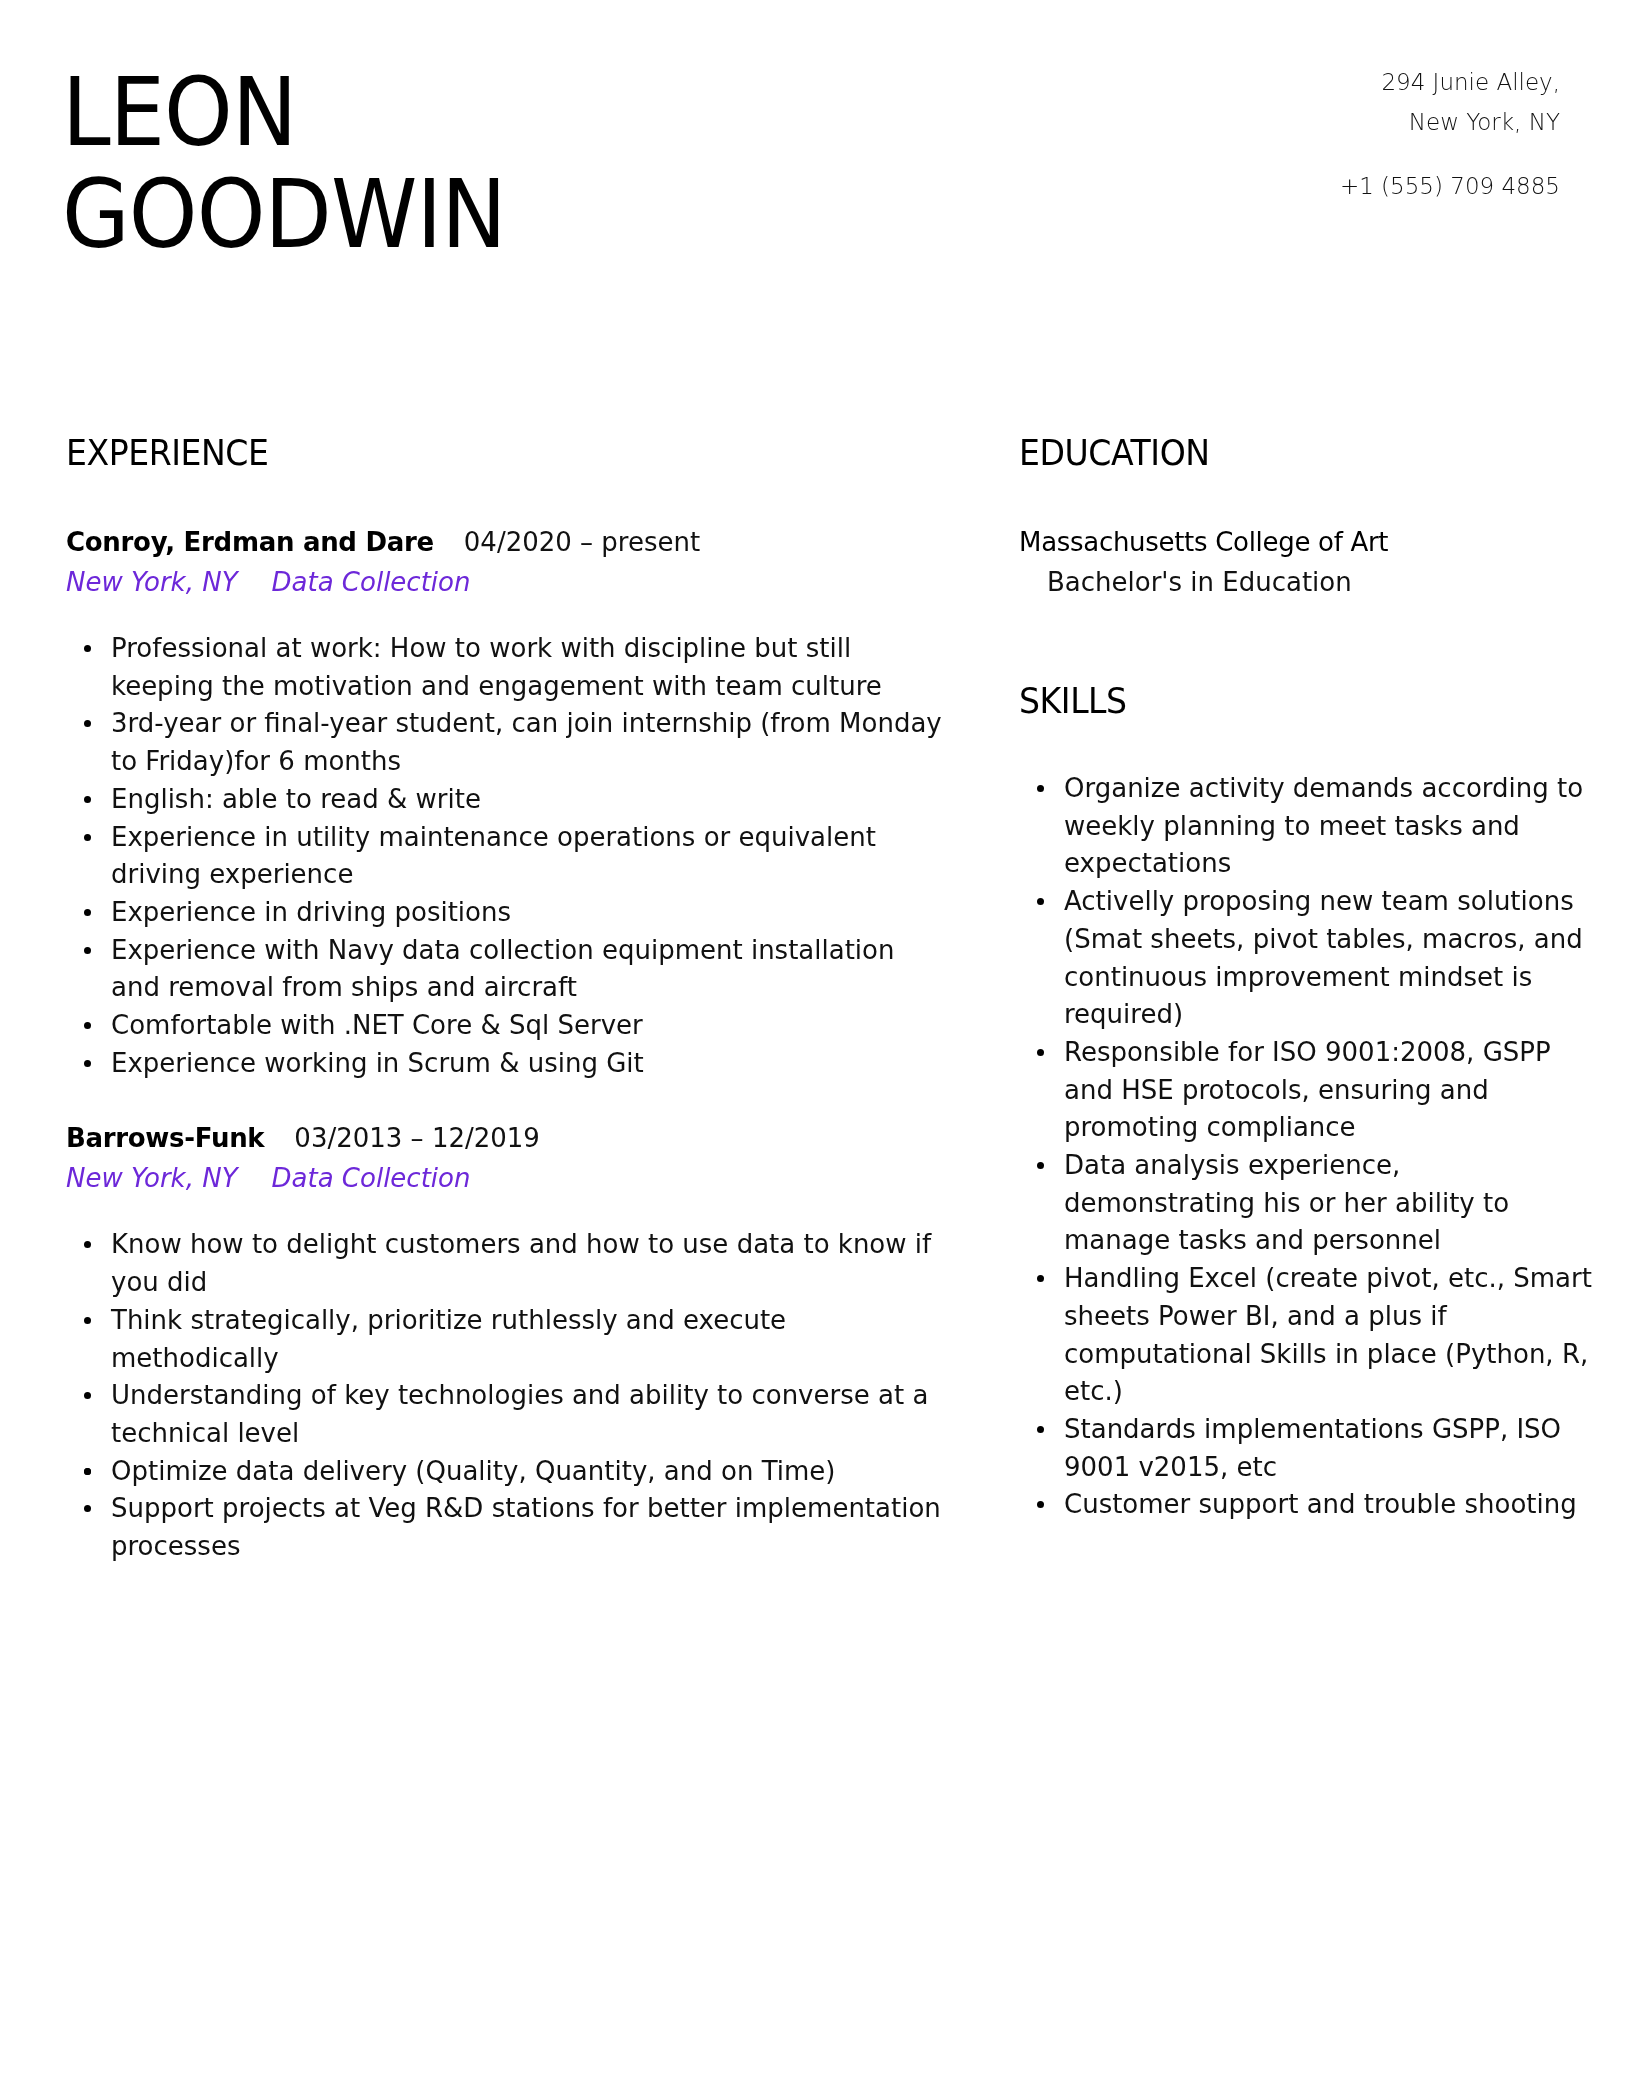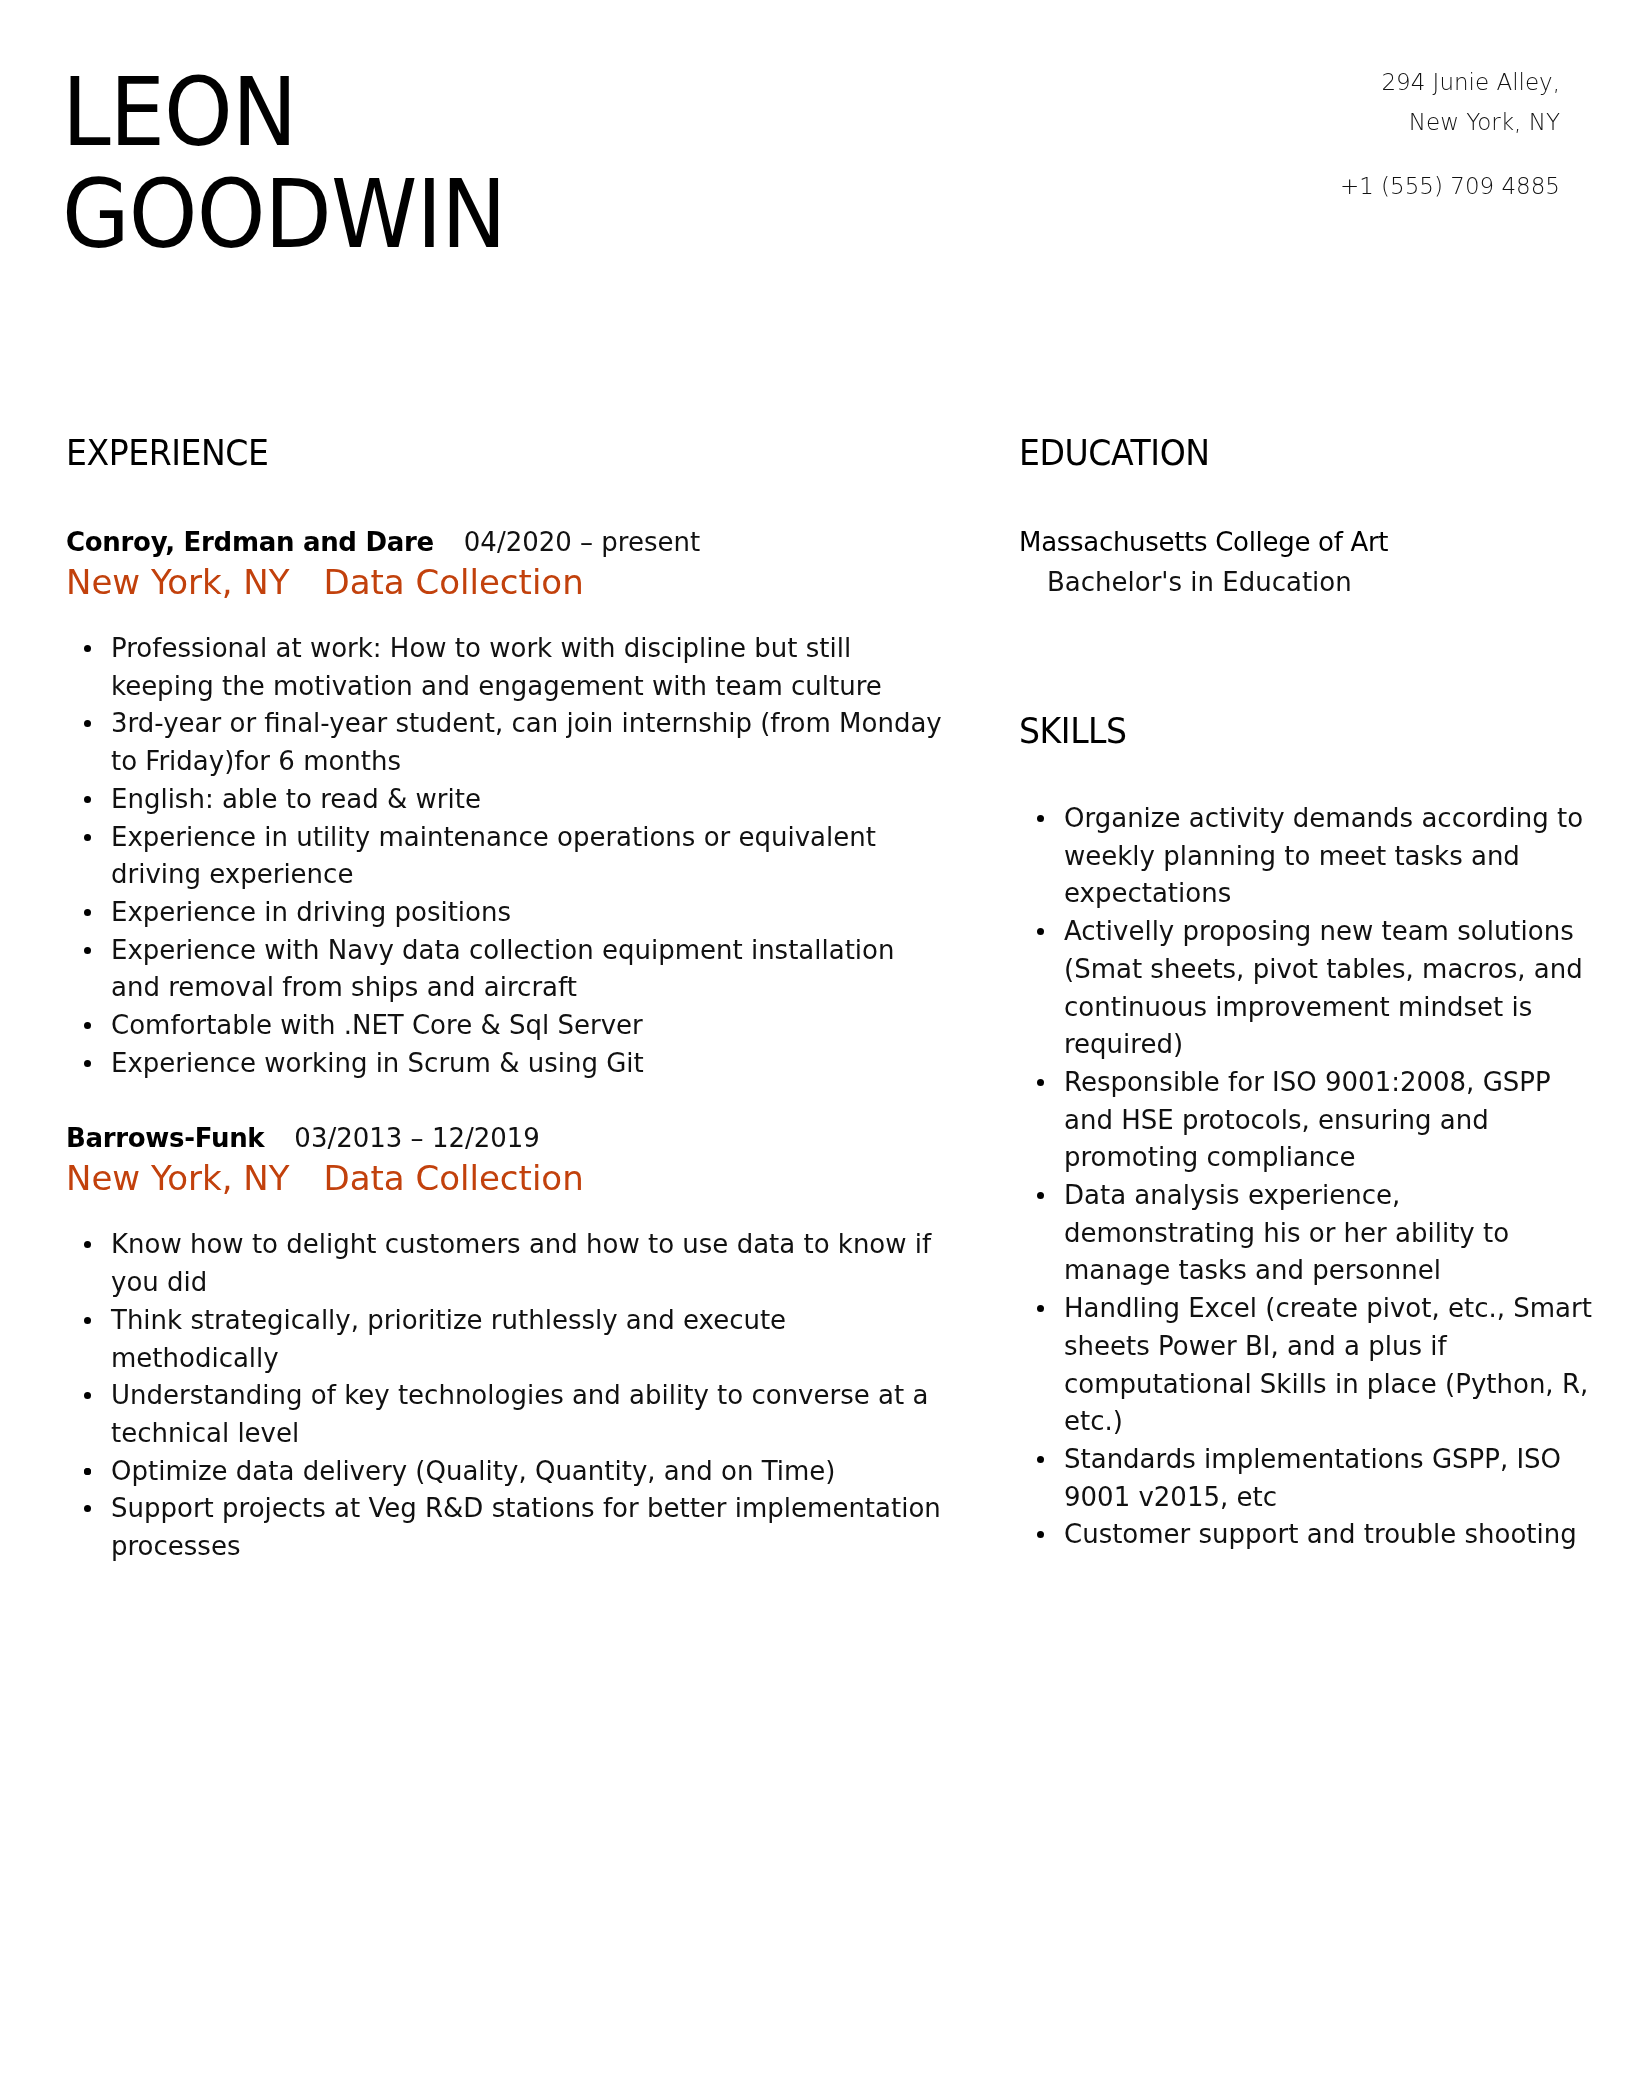--- a/index.html
+++ b/index.html
@@ -15,30 +15,30 @@
   .col { position: absolute; top: 428px; }
   .col-left { left: 66px; width: 880px; }
   .col-right { left: 1019px; width: 580px; }
   .section-title { margin: 0; font-weight: normal; font-size: 36px; line-height: 50px;
                    letter-spacing: -0.5px; transform: scaleX(0.92); transform-origin: left top; }
   .job { margin-top: 44px; }
   .job + .job { margin-top: 36px; }
   .job-head { font-size: 26px; line-height: 40px; white-space: nowrap; }
   .company { font-weight: bold; letter-spacing: -0.3px; }
   .dates { margin-left: 30px; font-weight: normal; color: #111; }
-  .job-sub { font-size: 34px; line-height: 40px; color: #c2410c; }
+  .job-sub { font-size: 26px; line-height: 40px; color: #6d28d9; font-style: italic; }
   .job-sub .role { margin-left: 34px; }
   ul.bullets { list-style: none; margin: 28px 0 0 0; padding: 0; }
   ul.bullets li { position: relative; padding-left: 45px; font-size: 26px; line-height: 37.7px; color: #111; }
   ul.bullets li .dot { position: absolute; left: 18px; top: 15px; width: 7px; height: 7px;
                        border-radius: 50%; background: #000; }
   .edu { margin-top: 44px; }
   .school { font-weight: normal; font-size: 26px; line-height: 40px; letter-spacing: -0.3px; }
   .degree { font-size: 26px; line-height: 40px; color: #111; margin-left: 28px; }
-  .skills { margin-top: 104px; }
+  .skills { margin-top: 74px; }
   .skills ul.bullets { margin-top: 44px; }
 </style>
 </head>
 <body>
 
 <h1 class="name">
   <span>LEON</span>
   <span>GOODWIN</span>
 </h1>
 

